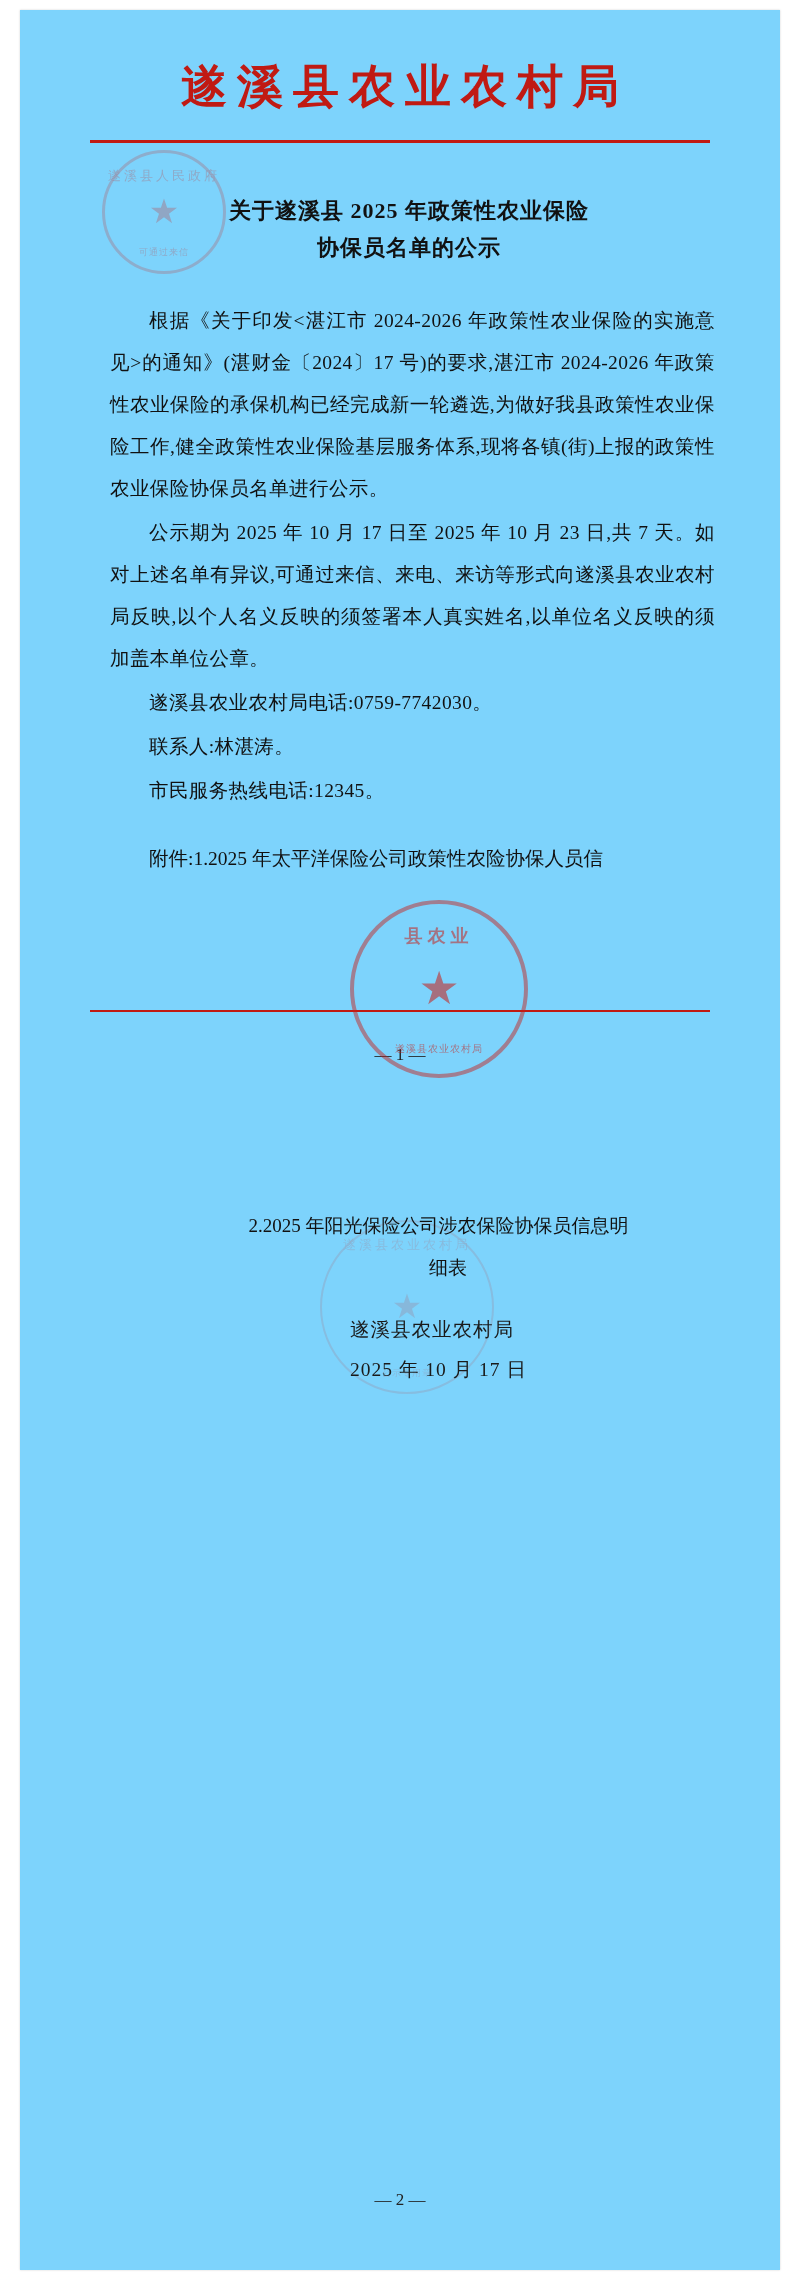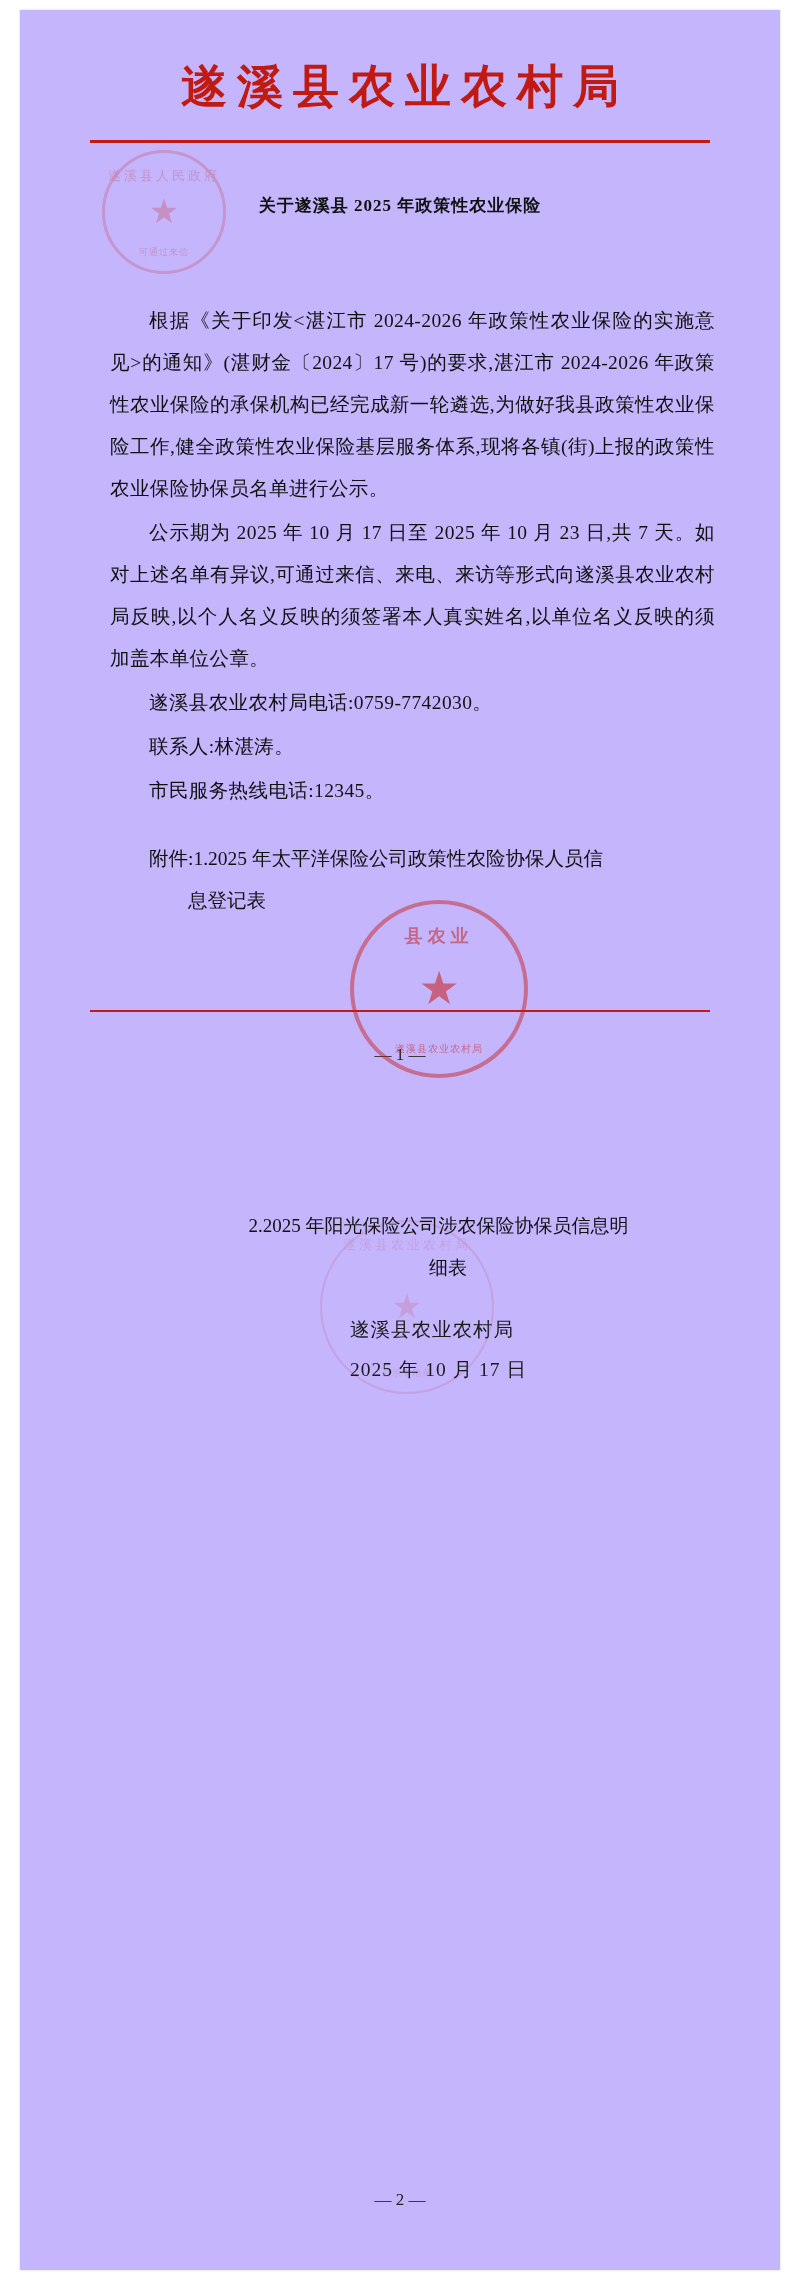--- a/index.html
+++ b/index.html
@@ -18,21 +18,21 @@
     height: 2280px;
     background: #ffffff;
     overflow: hidden;
   }
   .sheet {
     position: absolute;
     left: 20px;
     top: 10px;
     width: 760px;
     height: 2260px;
-    background: #c4b5fd;
+    background: #7dd3fc;
     box-shadow: 0 0 2px rgba(0,0,0,0.18);
   }
 
   
   .masthead {
     position: absolute;
     left: 0;
     top: 52px;
     width: 760px;
     text-align: center;
@@ -124,26 +124,26 @@
     font-weight: bold;
   }
   #seal-signature .seal-bottom-text {
     font-size: 10px;
     bottom: 18px;
   }
 
   
   .doc-title {
     position: absolute;
-    left: 90px;
+    left: 99px;
     top: 182px;
     width: 580px;
     text-align: center;
     font-weight: bold;
-    font-size: 17px;
+    font-size: 22px;
     line-height: 1.7;
     letter-spacing: 1px;
   }
 
   
   .body-area {
     position: absolute;
     left: 90px;
     top: 290px;
     width: 605px;
@@ -229,32 +229,32 @@
     <div class="masthead-rule"></div>
 
     <div class="seal" id="seal-header">
       <span class="seal-top-text">遂溪县人民政府</span>
       <span class="seal-star">★</span>
       <span class="seal-bottom-text">可通过来信</span>
     </div>
 
     <div class="doc-title">
       <div>关于遂溪县 2025 年政策性农业保险</div>
+      <div>协保员名单的公示</div>
     </div>
 
     <div class="body-area">
       <p class="para indent">根据《关于印发&lt;湛江市 2024-2026 年政策性农业保险的实施意见&gt;的通知》(湛财金〔2024〕17 号)的要求,湛江市 2024-2026 年政策性农业保险的承保机构已经完成新一轮遴选,为做好我县政策性农业保险工作,健全政策性农业保险基层服务体系,现将各镇(街)上报的政策性农业保险协保员名单进行公示。</p>
       <p class="para indent">公示期为 2025 年 10 月 17 日至 2025 年 10 月 23 日,共 7 天。如对上述名单有异议,可通过来信、来电、来访等形式向遂溪县农业农村局反映,以个人名义反映的须签署本人真实姓名,以单位名义反映的须加盖本单位公章。</p>
       <p class="para indent">遂溪县农业农村局电话:0759-7742030。</p>
       <p class="para indent">联系人:林湛涛。</p>
       <p class="para indent">市民服务热线电话:12345。</p>
 
       <div class="attach">
         <p>附件:1.2025 年太平洋保险公司政策性农险协保人员信</p>
-        <p class="cont">息登记表</p>
       </div>
     </div>
 
     <div class="footer-rule" id="footer-rule-1"></div>
     <div class="page-num" id="page-num-1">— 1 —</div>
 
     <div class="seal" id="seal-watermark">
       <span class="seal-top-text">遂溪县农业农村局</span>
       <span class="seal-star">★</span>
       <span class="seal-bottom-text">公示专用章</span>

